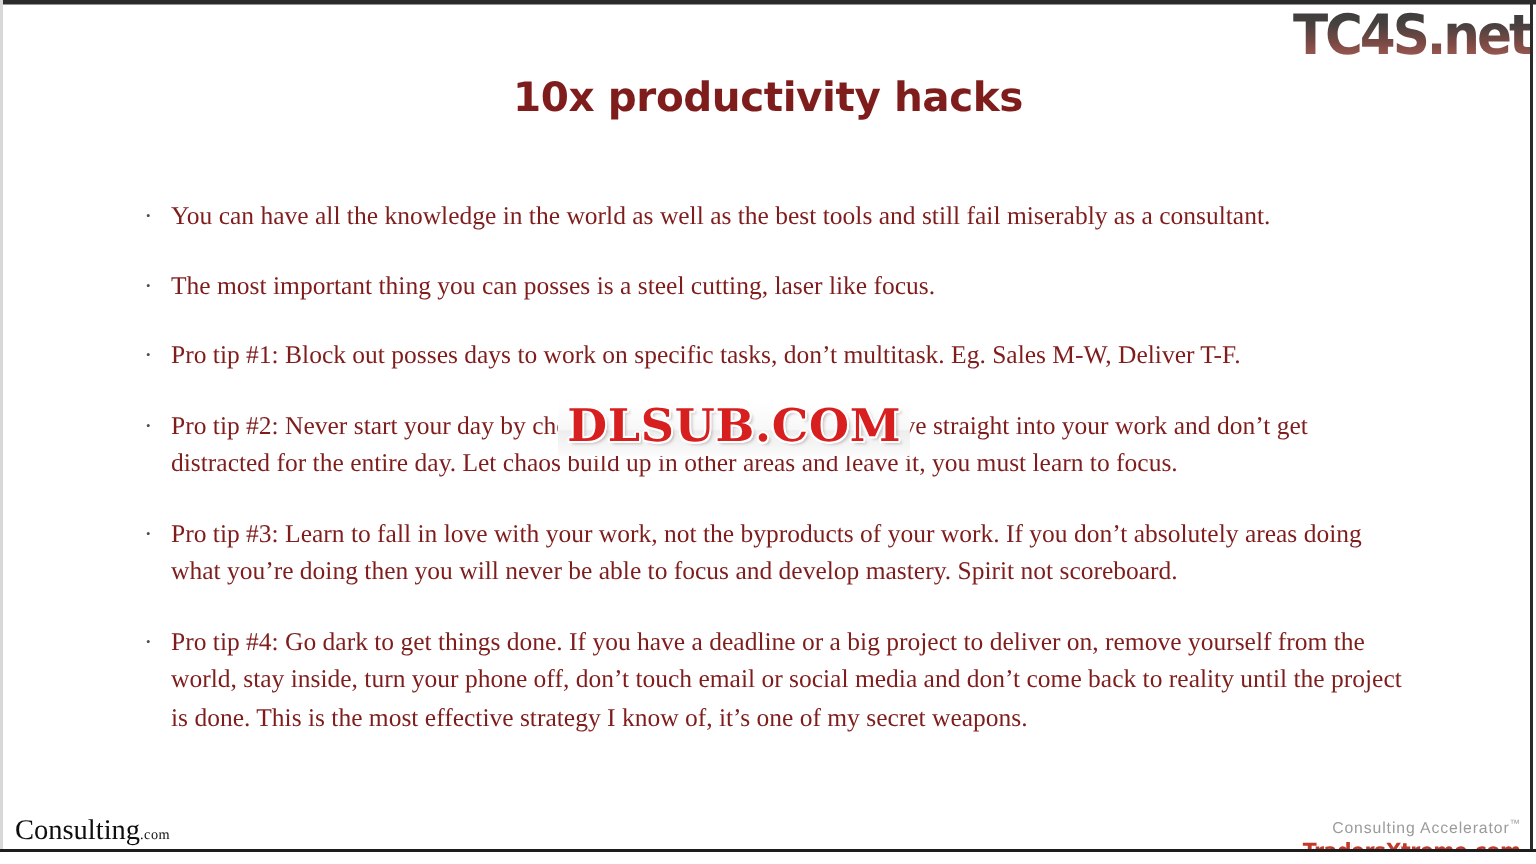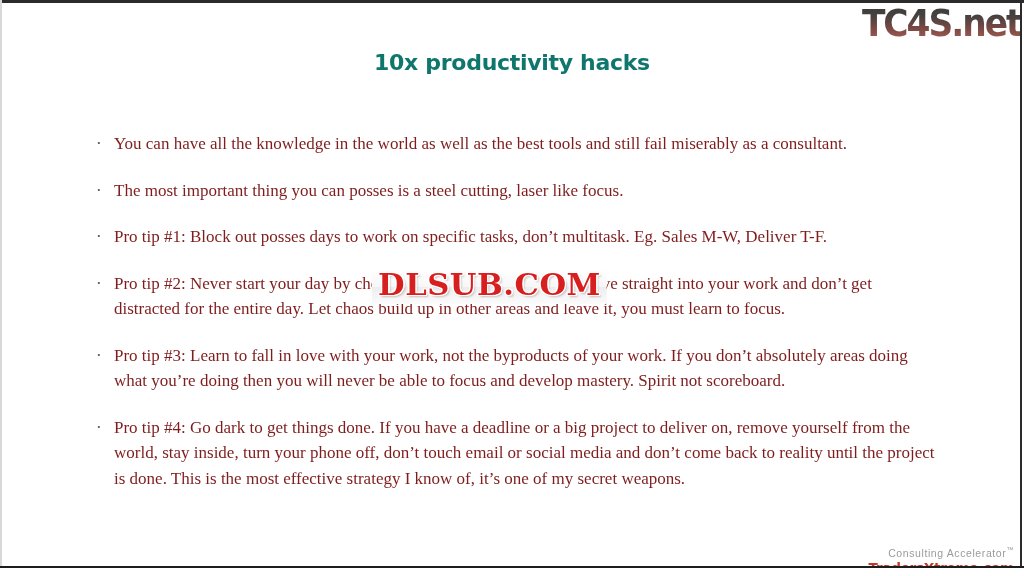--- a/index.html
+++ b/index.html
@@ -54,23 +54,23 @@
 
   
   .title {
     position: absolute;
     left: 0;
     top: 50px;
     width: 1024px;
     text-align: center;
     font-family: "DejaVu Sans", sans-serif;
     font-weight: bold;
-    font-size: 22px;
+    font-size: 27px;
     letter-spacing: -0.3px;
-    color: #0f766e;
+    color: #7f1d1d;
   }
 
   
   .body {
     position: absolute;
     left: 96px;
     top: 131px;
     width: 840px;
   }
   .bullet-row {
@@ -241,20 +241,23 @@
       <span class="bullet-mark">·</span>
       <span class="bullet-text">Pro tip #4:  Go dark to get things done.  If you have a deadline or a big project to deliver on, remove yourself from the world, stay inside, turn your phone off, don’t touch email or social media and don’t come back to reality until the project is done.  This is the most effective strategy I know of, it’s one of my secret weapons.</span>
     </div>
 
   </div>
 
   <div class="wm-tc4s">TC4S.net</div>
 
   <div class="wm-dlsub">DLSUB.COM</div>
 
+  <div class="logo-consulting">
+    <span>Consulting</span><span class="dotcom">.com</span>
+  </div>
 
   <div class="footer-right">
     <span class="accel-text"><span>Consulting Accelerator</span><span class="tm">™</span></span>
     <span class="wm-traders">TradersXtreme.com</span>
   </div>
 
   <div class="edge-bottom-rule"></div>
   <div class="edge-bottom-band"></div>
 
 </div>

